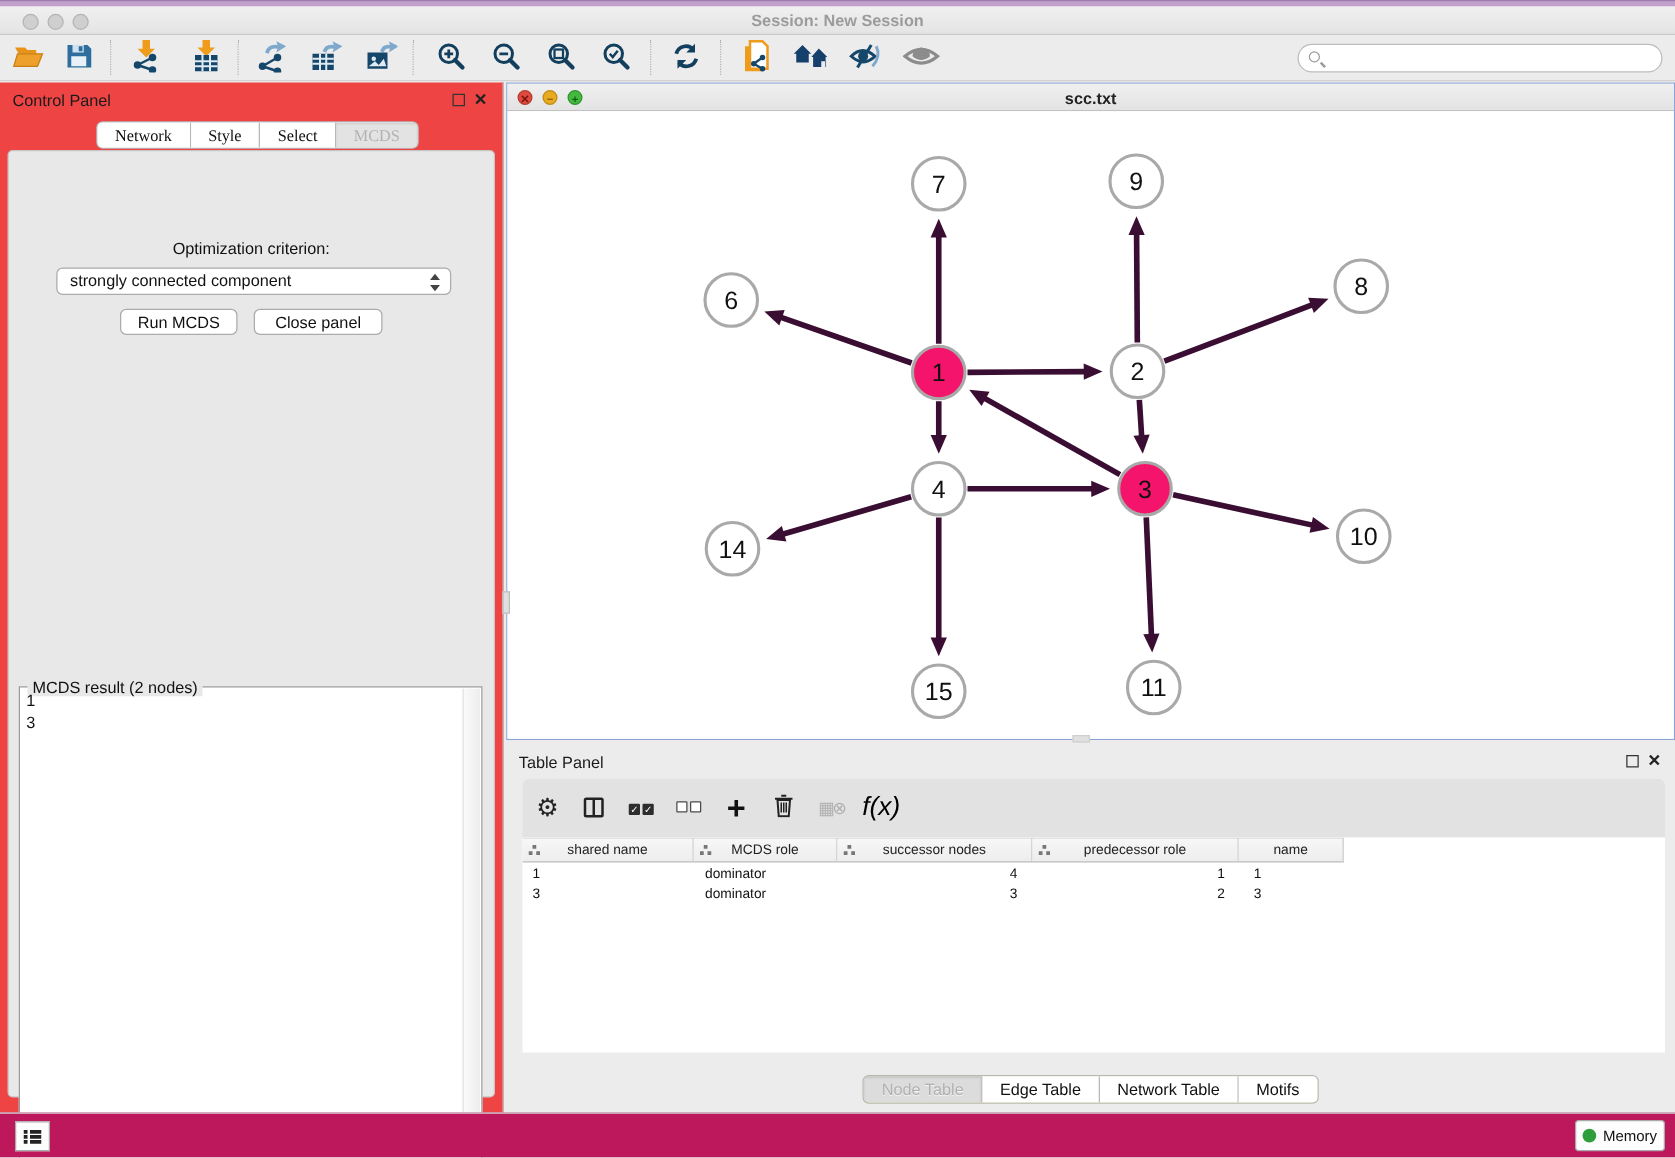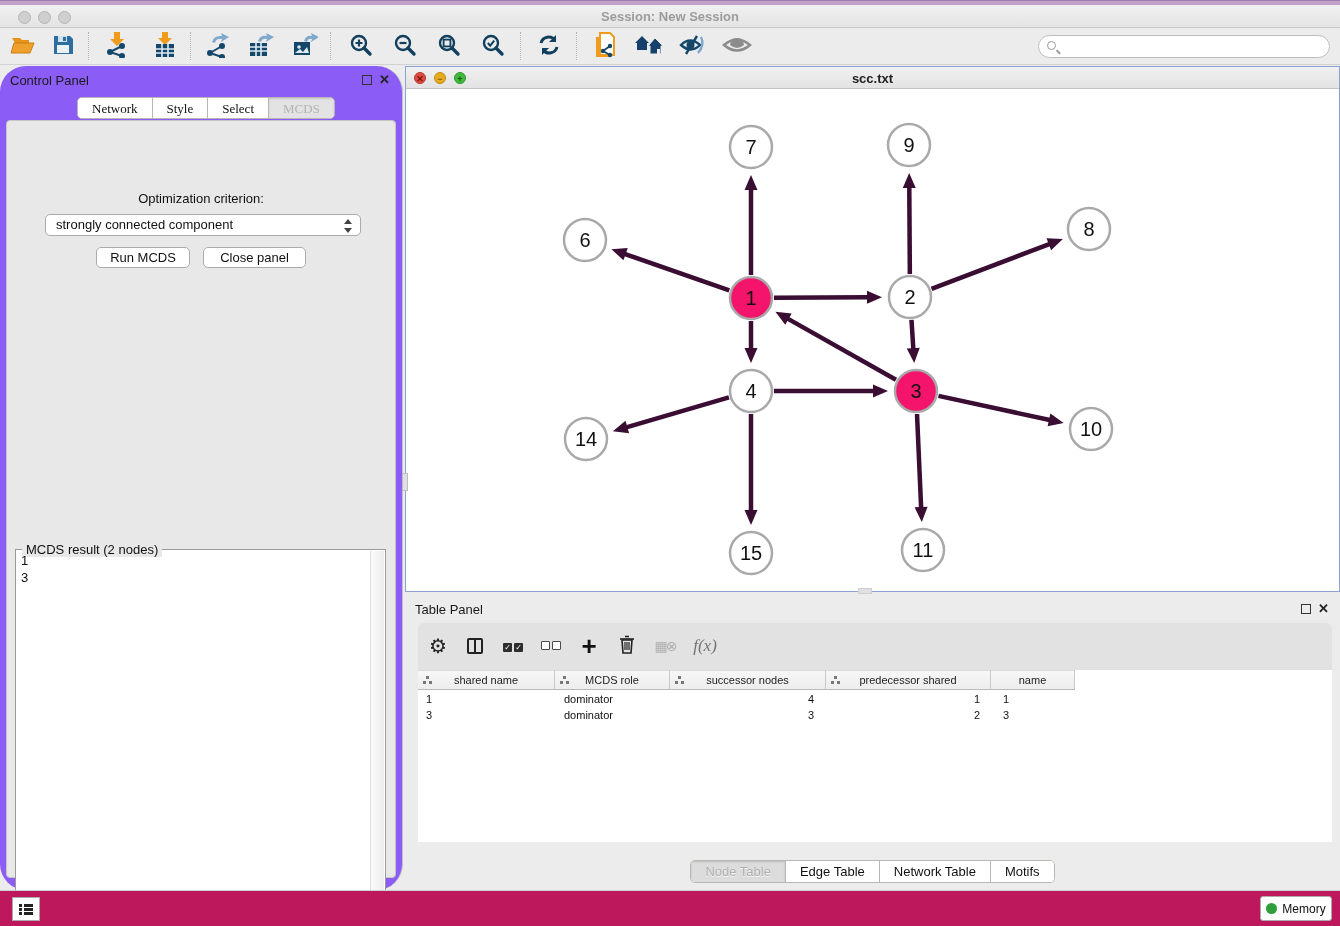--- a/index.html
+++ b/index.html
@@ -14,21 +14,21 @@
 
   
   .toolbar { position:absolute; left:0; top:28px; width:1340px; height:37px; background:#ececec; border-bottom:1px solid #d2d2d2; }
   .tb-btn { position:absolute; top:3px; width:34px; height:30px; display:flex; align-items:center; justify-content:center; cursor:default; }
   .tb-sep { position:absolute; top:4px; width:0; height:28px; border-left:1px dotted #b5b5b5; }
   .search-field { position:absolute; right:10px; top:7px; width:292px; height:23px; background:#fff; border:1px solid #bdbdbd; border-radius:12px; }
   .search-glyph { position:absolute; left:8px; top:5px; width:9px; height:9px; border:1.5px solid #9a9a9a; border-radius:50%; }
   .search-glyph::after { content:""; position:absolute; left:8px; top:9px; width:5px; height:1.5px; background:#9a9a9a; transform:rotate(45deg); }
 
   
-  .control-panel { position:absolute; left:0; top:66px; width:403px; height:824px; background:#8b5cf6; border-right:1px solid #c3c3c3;border-radius:26px; }
+  .control-panel { position:absolute; left:0; top:66px; width:403px; height:824px; background:#ef4444; border-right:1px solid #c3c3c3; }
   .panel-title { position:absolute; left:10px; top:7px; font-size:13px; color:#1a1a1a; }
   .float-btn { position:absolute; width:10px; height:10px; border:1.5px solid #333; top:9px; }
   .close-btn { position:absolute; top:6px; font-size:13px; font-weight:bold; color:#222; }
 
   .cp-tabs { position:absolute; left:77px; top:31px; height:22px; display:flex; border:1px solid #b7b7b7; border-radius:5px; overflow:hidden; background:#fff;font-family:Liberation Serif, serif; }
   .cp-tab { padding:3px 14px 0 14px; font-size:13px; color:#111; border-right:1px solid #b7b7b7; background:#fff; height:22px; }
   .cp-tab:last-child { border-right:none; }
   .cp-tab.active { background:#e3e3e3; color:#b3b3b3; box-shadow:inset 0 1px 2px rgba(0,0,0,.12); }
 
   .cp-body { position:absolute; left:6px; top:54px; width:390px; height:758px; border:1px solid #c6c6c6; border-radius:4px; background:#e8e8e8; }
@@ -61,21 +61,21 @@
   .table-panel { position:absolute; left:405px; top:595px; width:935px; height:295px; background:#ececec; }
   .tp-toolbar { position:absolute; left:13px; top:28px; width:914px; height:47px; background:#e2e2e2; border-radius:6px 6px 0 0; }
   .tp-icon { position:absolute; top:10px; height:26px; display:flex; align-items:center; justify-content:center; width:30px; }
   .gear-glyph { font-size:20px; color:#222; }
   .col-glyph { width:16px; height:16px; border:2px solid #222; border-radius:2px; position:relative; }
   .col-glyph::after { content:""; position:absolute; left:5px; top:0; width:2px; height:12px; background:#222; }
   .chk { display:inline-block; width:9px; height:9px; margin:0 1px; }
   .chk.on { background:#2d2d2d; color:#fff; font-size:8px; line-height:9px; text-align:center; border-radius:1px; }
   .chk.off { border:1.5px solid #4a4a4a; background:#fff; border-radius:1px; }
   .plus-glyph { font-size:26px; font-weight:bold; color:#111; line-height:20px; }
-  .fx-glyph { font-family:Liberation Serif, serif; font-style:italic; font-size:17px; color:#737373; }
+  .fx-glyph { font-family:Liberation Sans, sans-serif; font-style:italic; font-size:21px; color:#000000; }
   .gridx-glyph { font-size:14px; color:#b0b0b0; letter-spacing:-2px; }
 
   .tp-table { position:absolute; left:13px; top:75px; width:914px; height:172px; background:#fff; overflow:hidden; }
   .tp-header { position:absolute; left:0; top:0; height:20px; display:flex; }
   .th-cell { position:relative; height:20px; background:linear-gradient(#f7f7f7,#ededed); border-right:1px solid #c9c9c9; border-bottom:1px solid #b9b9b9; border-top:1px solid #d9d9d9; font-size:11px; color:#222; display:flex; align-items:center; justify-content:center; }
   .hier-icon { position:absolute; left:5px; top:5px; width:10px; height:9px; }
   .hier-icon::before { content:""; position:absolute; left:3px; top:0; width:3px; height:3px; background:#777; }
   .hier-icon::after { content:""; position:absolute; left:0; top:5px; width:3px; height:3px; background:#777; box-shadow:6px 0 0 #777; }
   .tp-rows { position:absolute; left:0; top:21px; width:100%; }
   .tp-row { position:relative; height:16px; font-size:11px; color:#111; }
@@ -468,21 +468,21 @@
         <div class="th-cell" style="width: 115px;">
           <span class="hier-icon"></span>
           <span>MCDS role</span>
         </div>
         <div class="th-cell" style="width: 156px;">
           <span class="hier-icon"></span>
           <span>successor nodes</span>
         </div>
         <div class="th-cell" style="width: 165px;">
           <span class="hier-icon"></span>
-          <span>predecessor shared</span>
+          <span>predecessor role</span>
         </div>
         <div class="th-cell" style="width: 84px;">
           <span>name</span>
         </div>
       </div>
     <div class="tp-rows" id="tp-rows">
         <div class="tp-row">
           <div class="td" style="left: 0px; width: 137px; text-align: left; padding: 0px 0px 0px 8px;">1</div>
           <div class="td" style="left: 138px; width: 115px; text-align: left; padding: 0px 0px 0px 8px;">dominator</div>
           <div class="td" style="left: 254px; width: 156px; text-align: right; padding: 0px 14px 0px 0px;">4</div>

